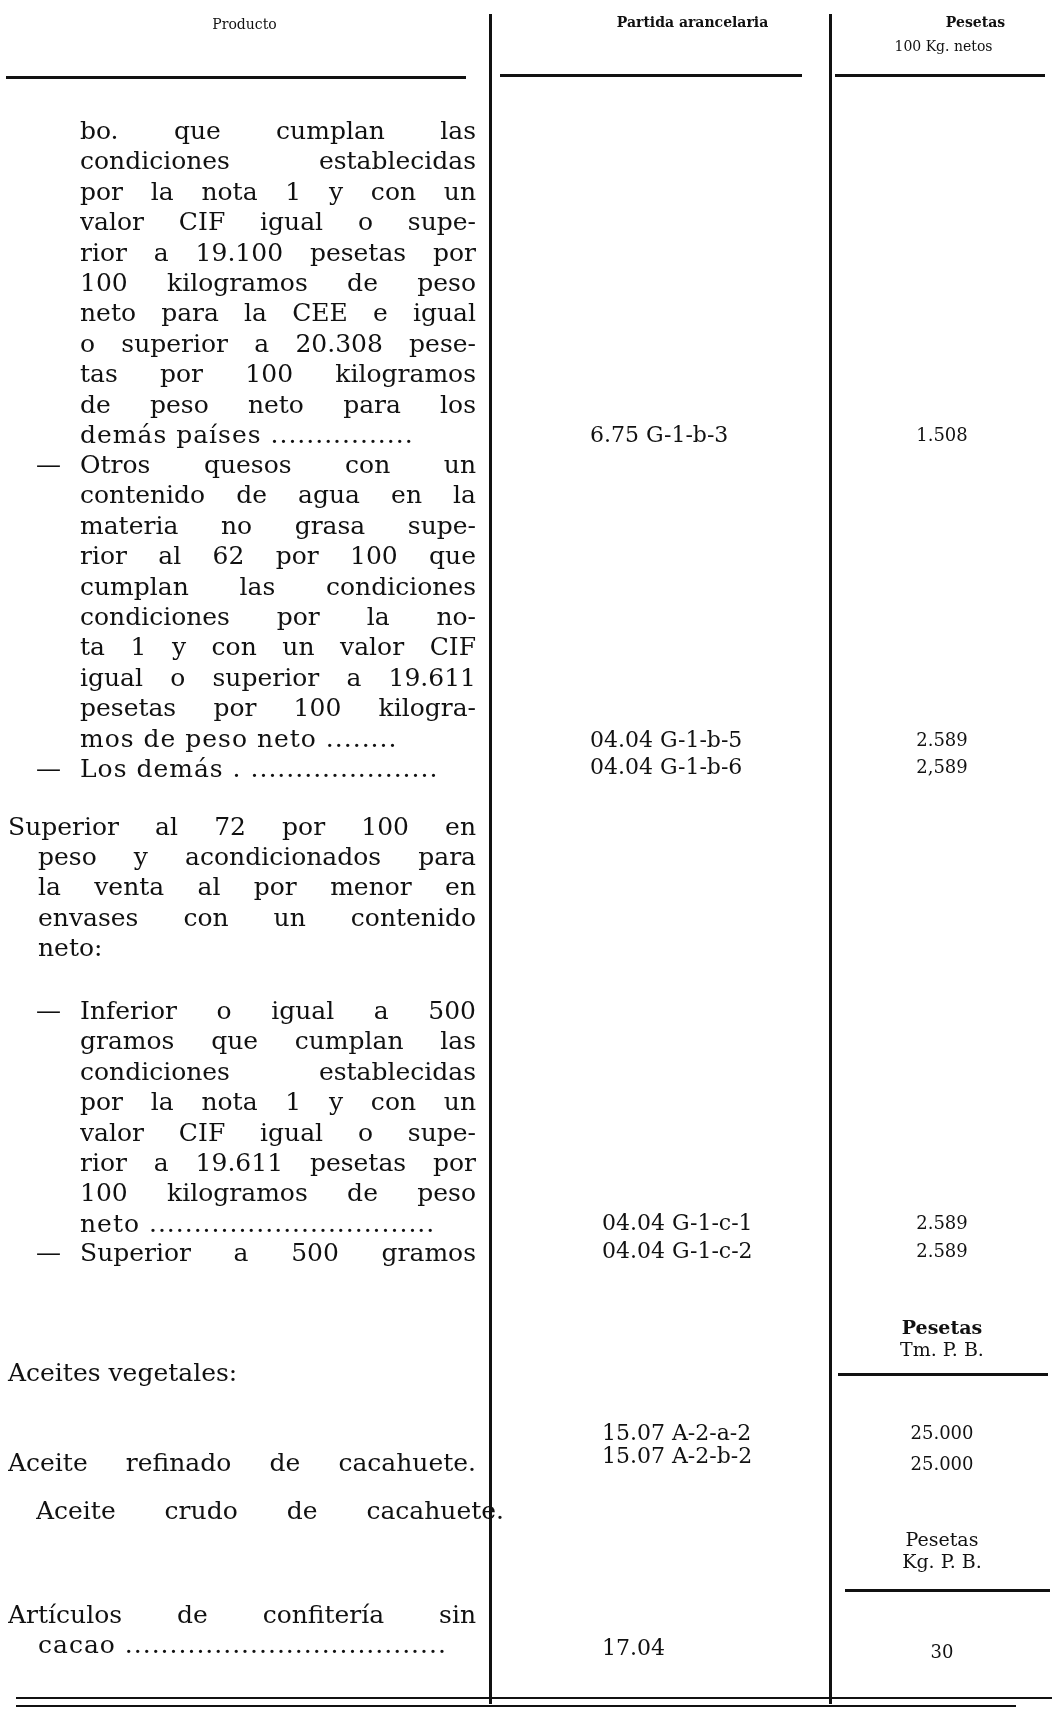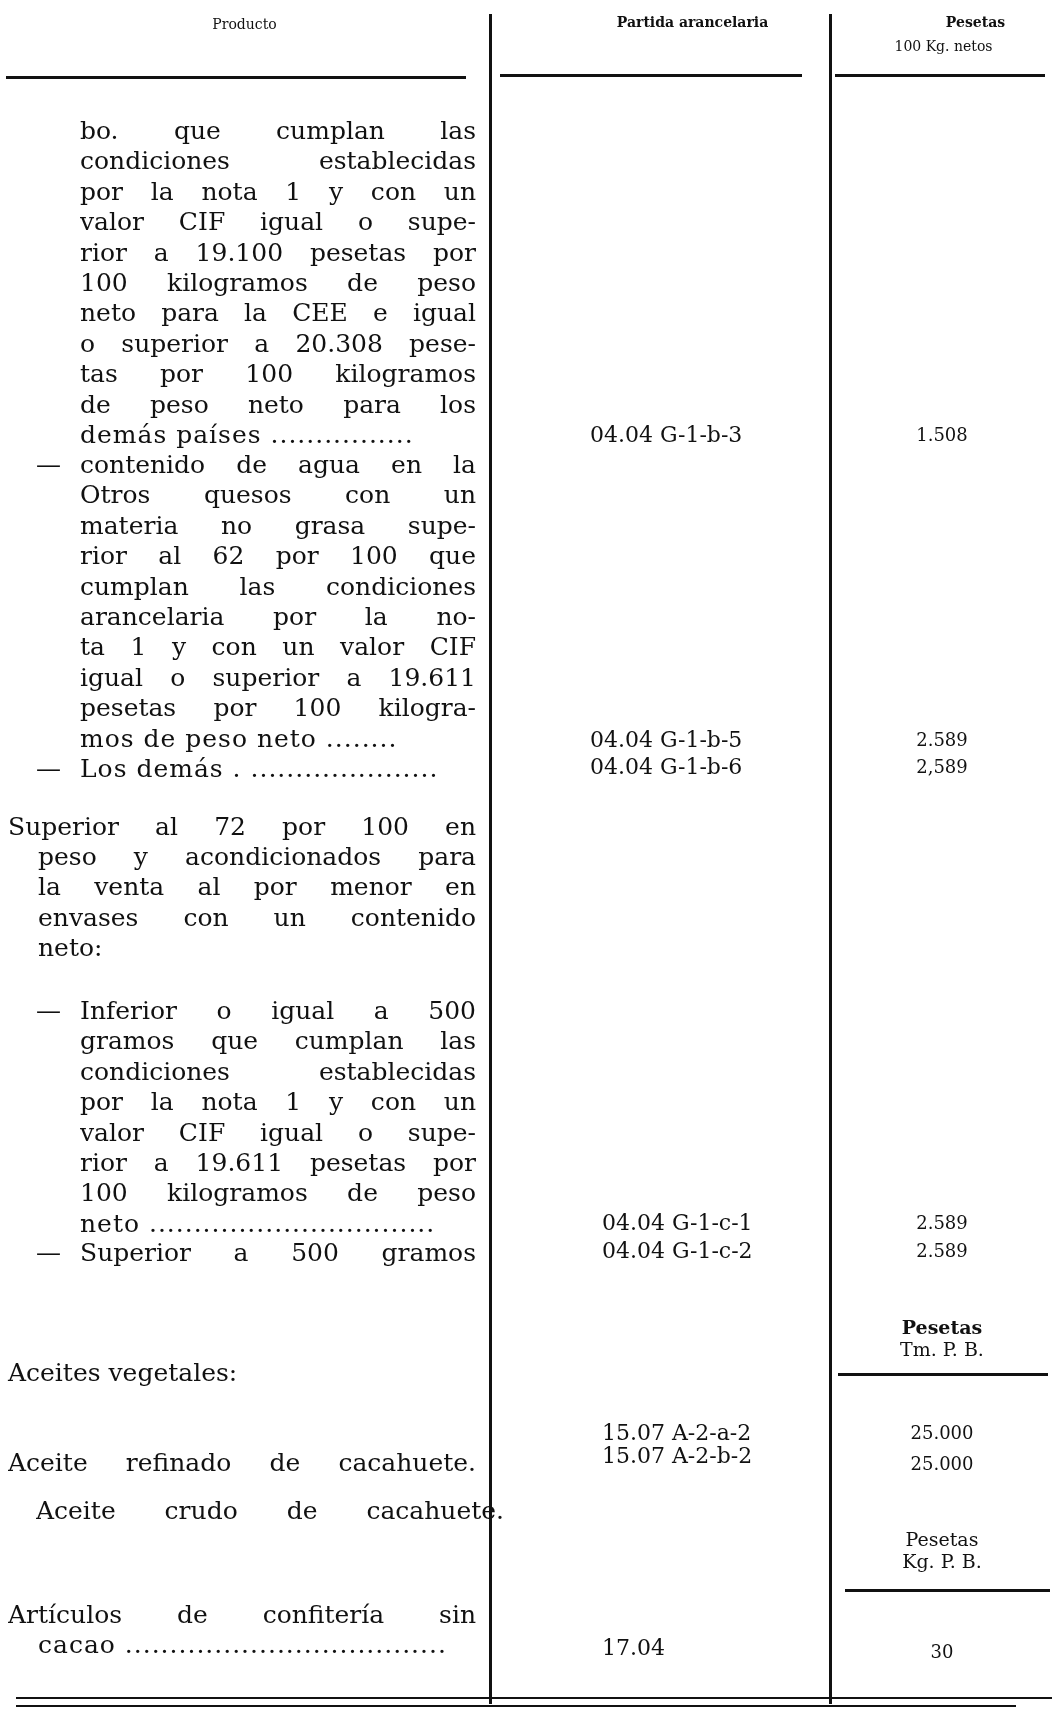--- a/index.html
+++ b/index.html
@@ -39,31 +39,31 @@
   <span class="jline" style="text-align-last: justify;">por la nota 1 y con un</span>
   <span class="jline" style="text-align-last: justify;">valor CIF igual o supe-</span>
   <span class="jline" style="text-align-last: justify;">rior a 19.100 pesetas por</span>
   <span class="jline" style="text-align-last: justify;">100 kilogramos de peso</span>
   <span class="jline" style="text-align-last: justify;">neto para la CEE e igual</span>
   <span class="jline" style="text-align-last: justify;">o superior a 20.308 pese-</span>
   <span class="jline" style="text-align-last: justify;">tas por 100 kilogramos</span>
   <span class="jline" style="text-align-last: justify;">de peso neto para los</span>
   <span class="lline dots">demás países ................</span>
 </div>
-<div class="code" style="left:590px; top:420px;">04.04 G-1-b-3</div>
+<div class="code" style="left:590px; top:420px;">6.75 G-1-b-3</div>
 <div class="val" style="left:832px; top:420px;">1.508</div>
 
 <div class="dash" style="left:36px; top:450px;">—</div>
 <div class="txt" style="left:80px; width:396px; top:450px;">
+  <span class="jline" style="text-align-last: justify;">Otros quesos con un</span>
   <span class="jline" style="text-align-last: justify;">contenido de agua en la</span>
-  <span class="jline" style="text-align-last: justify;">Otros quesos con un</span>
   <span class="jline" style="text-align-last: justify;">materia no grasa supe-</span>
   <span class="jline" style="text-align-last: justify;">rior al 62 por 100 que</span>
   <span class="jline" style="text-align-last: justify;">cumplan las condiciones</span>
-  <span class="jline" style="text-align-last: justify;">arancelaria por la no-</span>
+  <span class="jline" style="text-align-last: justify;">condiciones por la no-</span>
   <span class="jline" style="text-align-last: justify;">ta 1 y con un valor CIF</span>
   <span class="jline" style="text-align-last: justify;">igual o superior a 19.611</span>
   <span class="jline" style="text-align-last: justify;">pesetas por 100 kilogra-</span>
   <span class="lline dots">mos de peso neto ........</span>
 </div>
 <div class="code" style="left:590px; top:725px;">04.04 G-1-b-5</div>
 <div class="val" style="left:832px; top:725px;">2.589</div>
 
 <div class="dash" style="left:36px; top:754px;">—</div>
 <div class="txt" style="left:80px; width:396px; top:754px;">

